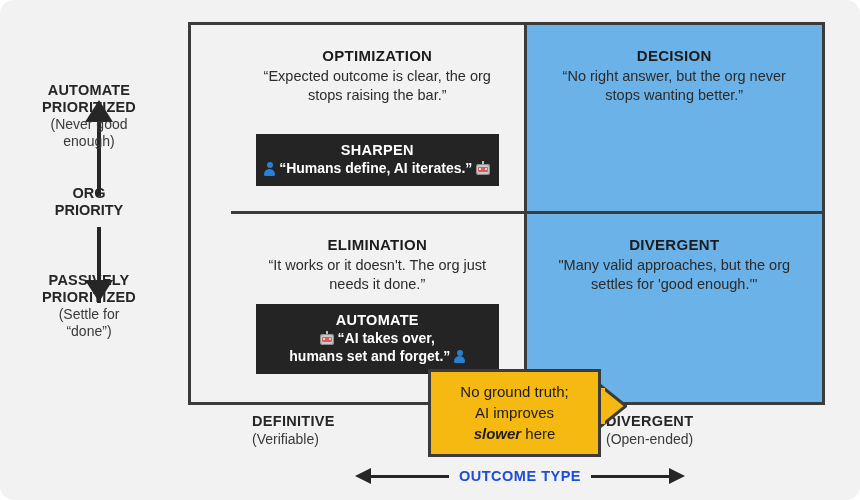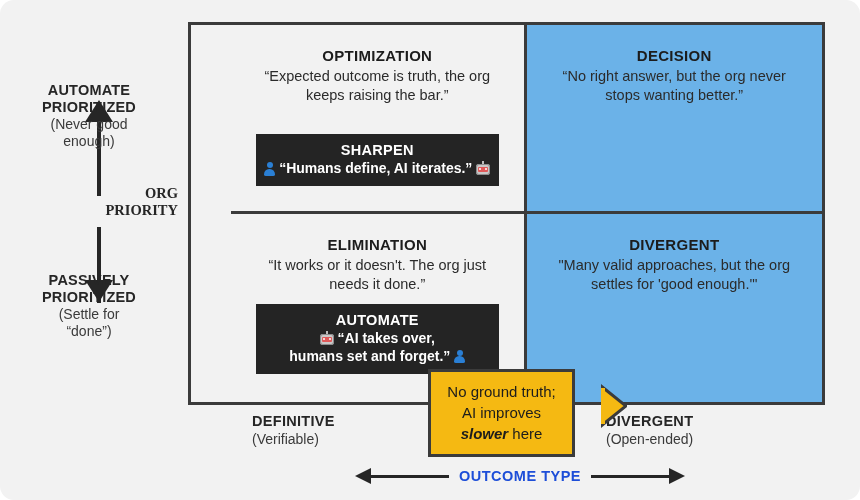--- a/index.html
+++ b/index.html
@@ -72,26 +72,25 @@
     line-height: 17px;
     color: #3a3a3a;
   }
   #y-top-label { top: 60px; }
   #y-bottom-label { top: 250px; }
 
   #y-axis-title {
     position: absolute;
     left: 0px; top: 163px;
     width: 178px;
-    text-align: right;
+    text-align: center;
     font-size: 14.5px;
     font-weight: bold;
     line-height: 17px;
     color: #262626;
-    font-family: Liberation Serif, serif;
   }
 
   
   #matrix {
     position: absolute;
     left: 188px; top: 22px;
     width: 637px; height: 383px;
     border: 3px solid #3b3b3b;
     box-sizing: border-box;
     display: grid;
@@ -280,21 +279,21 @@
   #x-arrow-right .shaft { left: 0; right: 14px; }
   #x-arrow-right .head {
     right: 0;
     border-left: 16px solid #262626;
   }
 
   
   #callout {
     position: absolute;
     left: 428px; top: 369px;
-    width: 147px;
+    width: 173px;
     background: #f5b912;
     border: 3px solid #3b3b3b;
     box-sizing: border-box;
     padding: 9px 10px 10px 10px;
     text-align: center;
     z-index: 30;
   }
   #callout-text {
     font-size: 15px;
     line-height: 21px;
@@ -339,21 +338,21 @@
     <div id="y-axis-title">
       <div>ORG</div>
       <div>PRIORITY</div>
     </div>
   </div>
 
   <div id="matrix">
 
     <div class="quad light border-r border-b">
       <div class="quad-title">OPTIMIZATION</div>
-      <div class="quad-desc">“Expected outcome is truth, the org keeps raising the bar.”</div>
+      <div class="quad-desc">“Expected outcome is clear, the org stops raising the bar.”</div>
       <div id="banner-sharpen" class="banner">
         <div class="banner-title">SHARPEN</div>
         <div class="banner-quote"><span class="person-glyph"></span>&nbsp;<span>“Humans define, AI iterates.”</span>&nbsp;<span class="robot-glyph"><span class="robot-face"></span></span></div>
       </div>
     </div>
 
     <div class="quad blue border-b">
       <div class="quad-title">DECISION</div>
       <div class="quad-desc">“No right answer, but the org never stops wanting better.”</div>
     </div>

